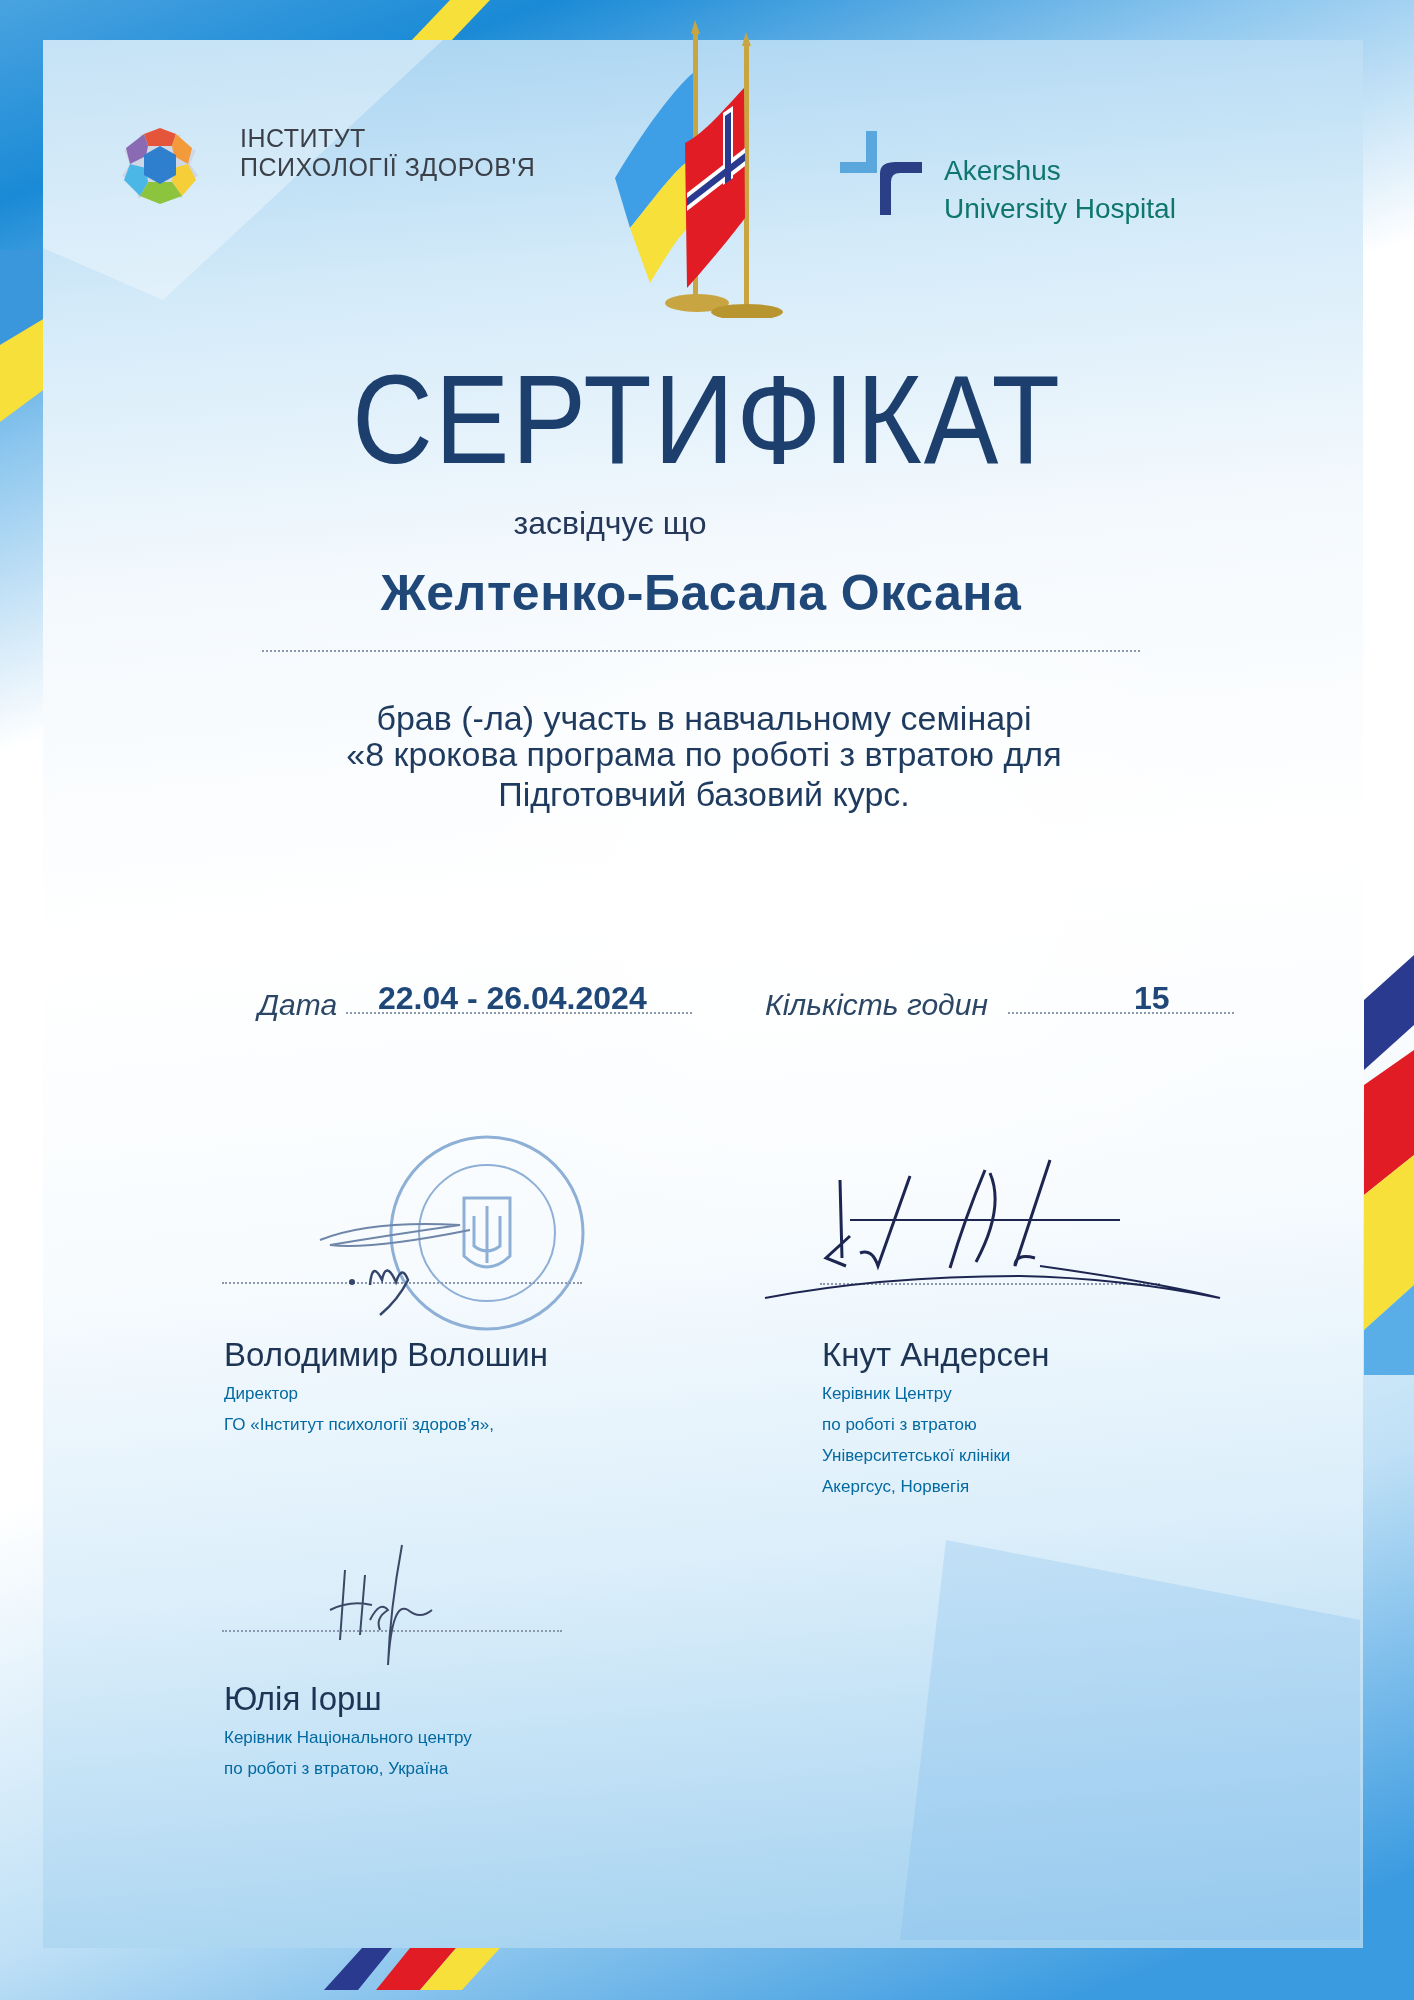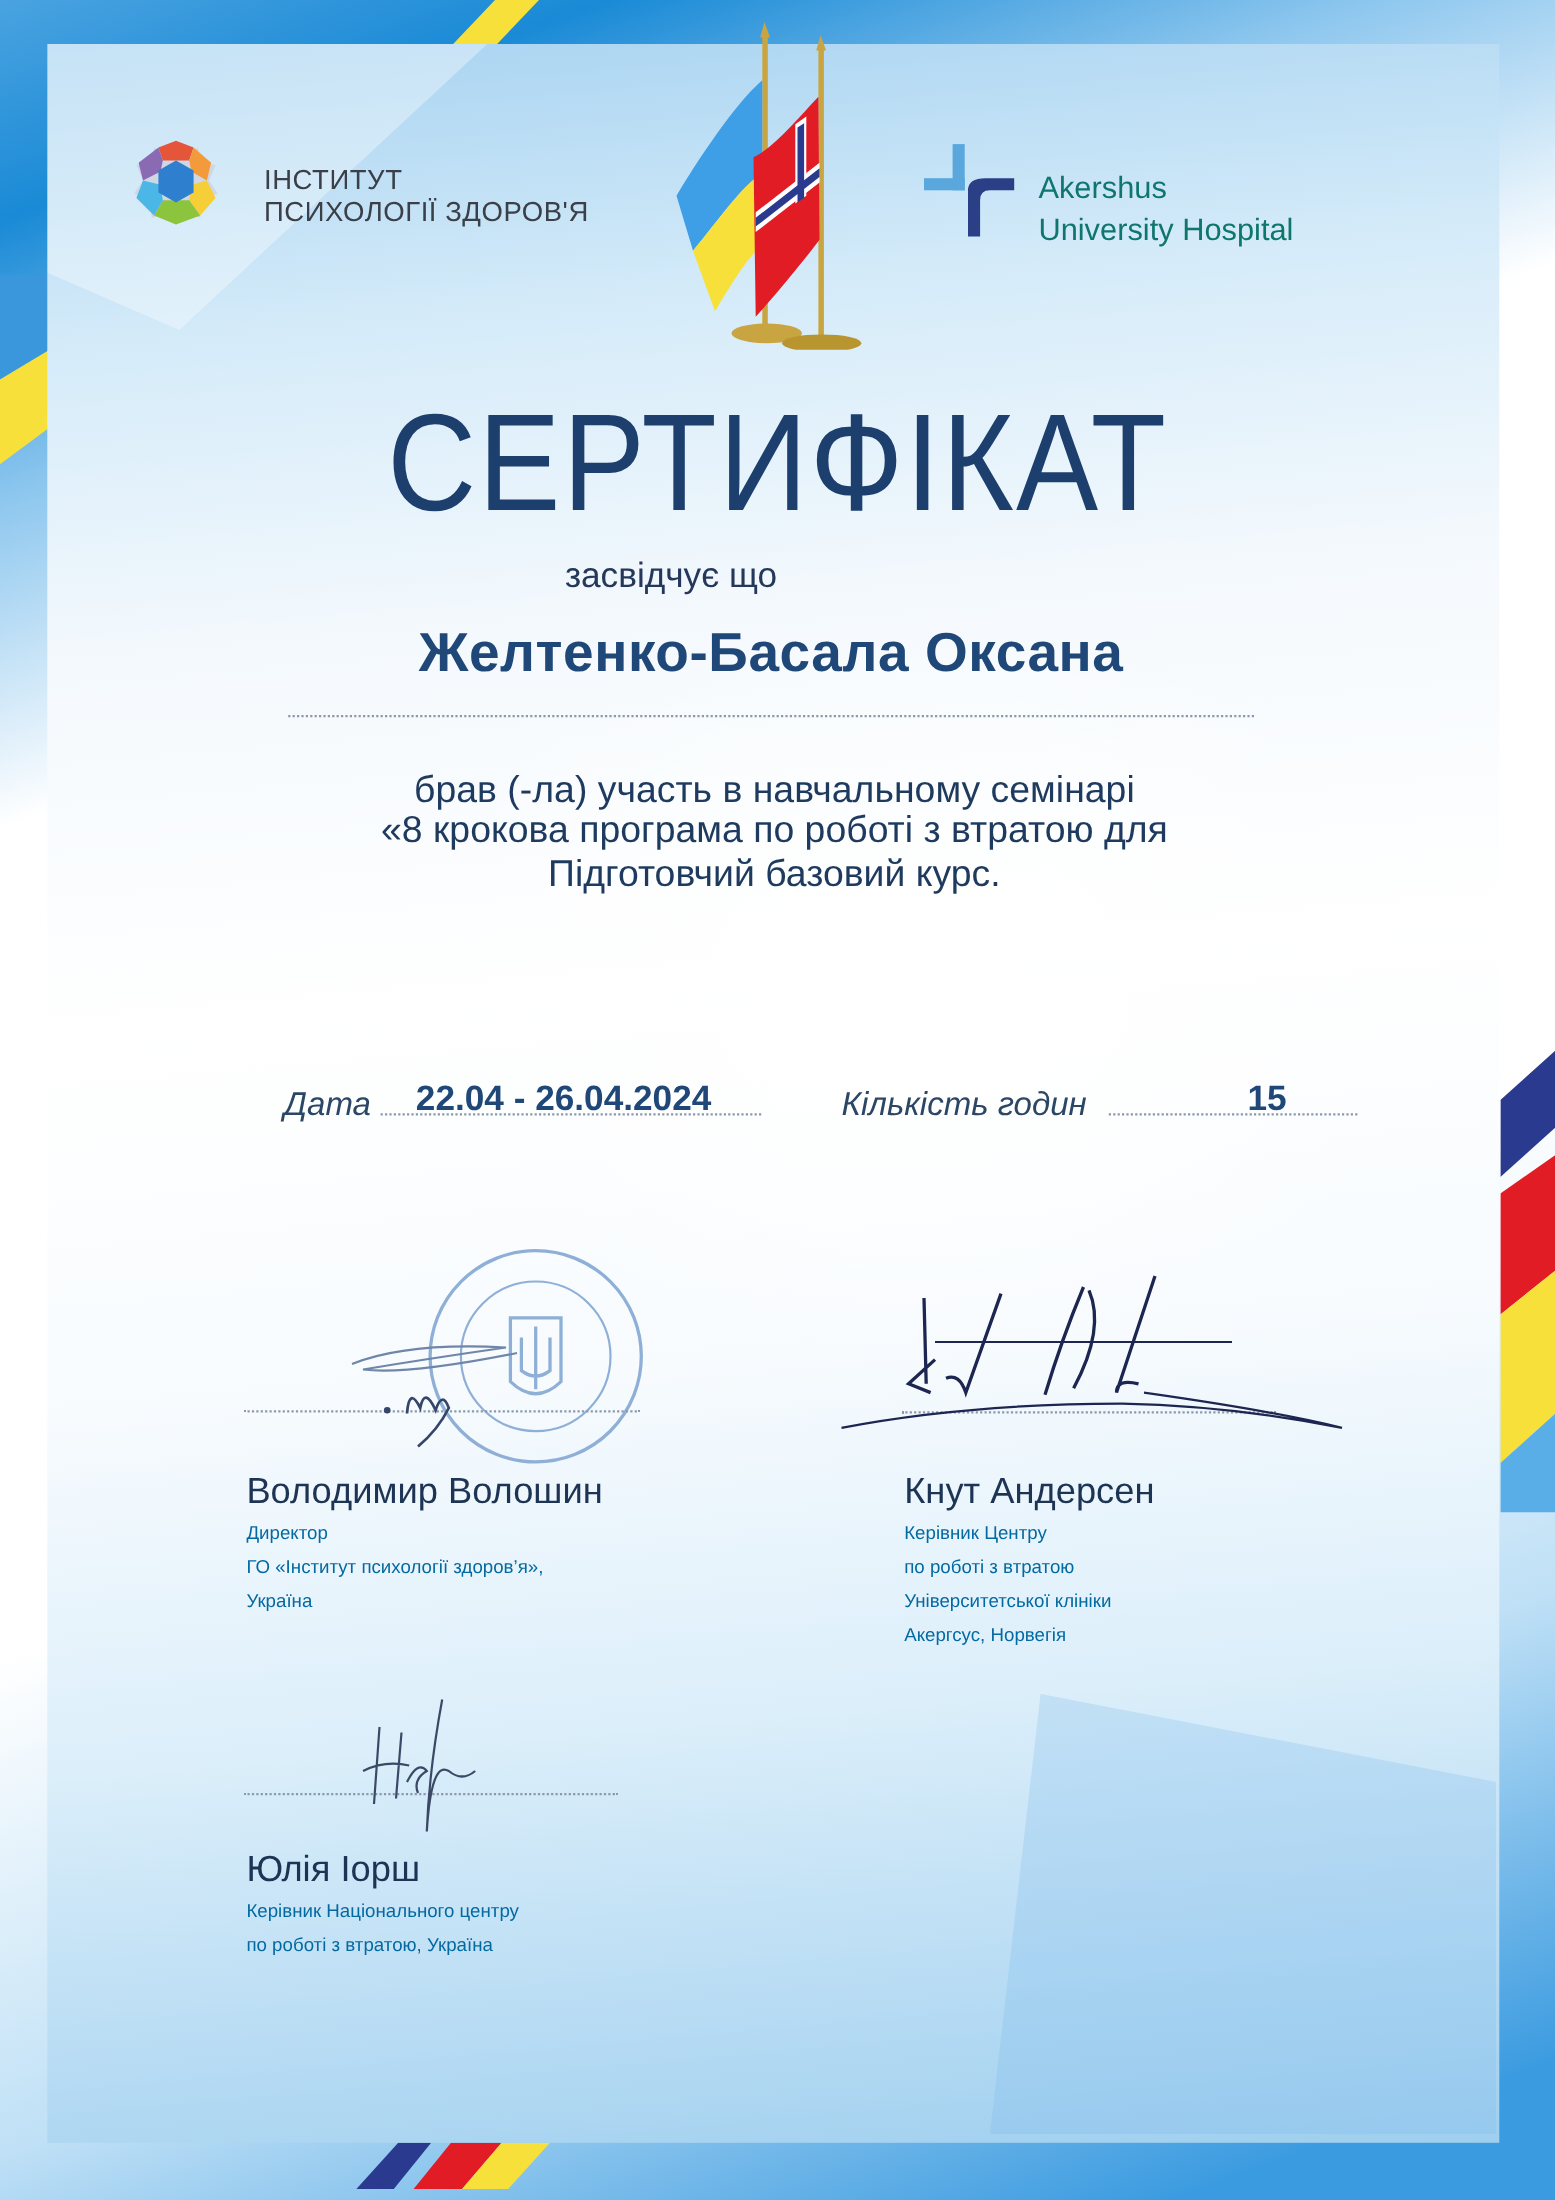--- a/index.html
+++ b/index.html
@@ -18,21 +18,21 @@
   .inner {
     position: absolute; left: 43px; top: 40px; width: 1320px; height: 1908px;
     background:
       radial-gradient(ellipse 700px 500px at 60% 45%, rgba(255,255,255,0.95), rgba(255,255,255,0) 70%),
       linear-gradient(175deg, #a7d3f1 0%, #d5ebf9 14%, #f4f9fd 28%, #ffffff 45%, #f7fbfe 62%, #dbeefa 78%, #9fcfef 100%);
   }
   .facet { position: absolute; background: rgba(255,255,255,0.35); }
   .stripe { position: absolute; }
 
   
-  .logo-left { position: absolute; left: 118px; top: 124px; display: flex; align-items: flex-end; }
+  .logo-left { position: absolute; left: 118px; top: 124px; display: flex; align-items: flex-start; }
   .logo-left .mark { width: 84px; height: 84px; }
   .logo-left .text { margin-left: 38px; font-size: 25px; line-height: 29px; color: #3a3f48; letter-spacing: 0.5px; }
   .logo-right { position: absolute; left: 836px; top: 118px; display: flex; align-items: center; }
   .logo-right .mark { width: 90px; height: 92px; }
   .logo-right .text { margin-left: 18px; font-size: 28px; line-height: 38px; color: #0f766e; margin-top: 34px; }
 
   .flags { position: absolute; left: 605px; top: 18px; width: 200px; height: 300px; }
 
   
   .title {
@@ -170,21 +170,20 @@
 <svg class="sig-svg" style="left:310px;top:1200px" width="200" height="120" viewBox="0 0 200 120">
   <path d="M10,40 Q60,20 150,25 Q80,35 20,45 Q60,50 160,30" fill="none" stroke="#6f86a8" stroke-width="2"></path>
   <path d="M60,85 Q62,60 72,80 Q76,60 86,82 Q92,64 98,80 Q88,100 70,115" fill="none" stroke="#34466a" stroke-width="2.5"></path>
   <circle cx="42" cy="82" r="3" fill="#34466a"></circle>
 </svg>
 
 <div class="sig-name" style="left:224px;top:1336px;">Володимир Волошин</div>
 <div class="sig-role" style="left:224px;top:1378px;">
   <div>Директор</div>
   <div>ГО «Інститут психології здоров’я»,</div>
-  <div>Україна</div>
 </div>
 
 <div class="dots-line" style="left:820px;top:1283px;width:340px;"></div>
 <svg class="sig-svg" style="left:760px;top:1158px" width="470" height="150" viewBox="0 0 470 150">
   <path d="M80,22 L82,100 M90,78 L66,100 L86,108 M150,18 L118,108 Q112,90 100,95" fill="none" stroke="#1d2650" stroke-width="3"></path>
   <path d="M225,12 Q205,60 190,110 M230,15 Q245,50 216,104 M290,2 L255,108 Q255,95 275,100" fill="none" stroke="#1d2650" stroke-width="3"></path>
   <path d="M90,62 L360,62" fill="none" stroke="#1d2650" stroke-width="2"></path>
   <path d="M5,140 Q120,118 260,118 Q360,120 460,140 Q400,125 280,108" fill="none" stroke="#1d2650" stroke-width="2"></path>
 </svg>
 

